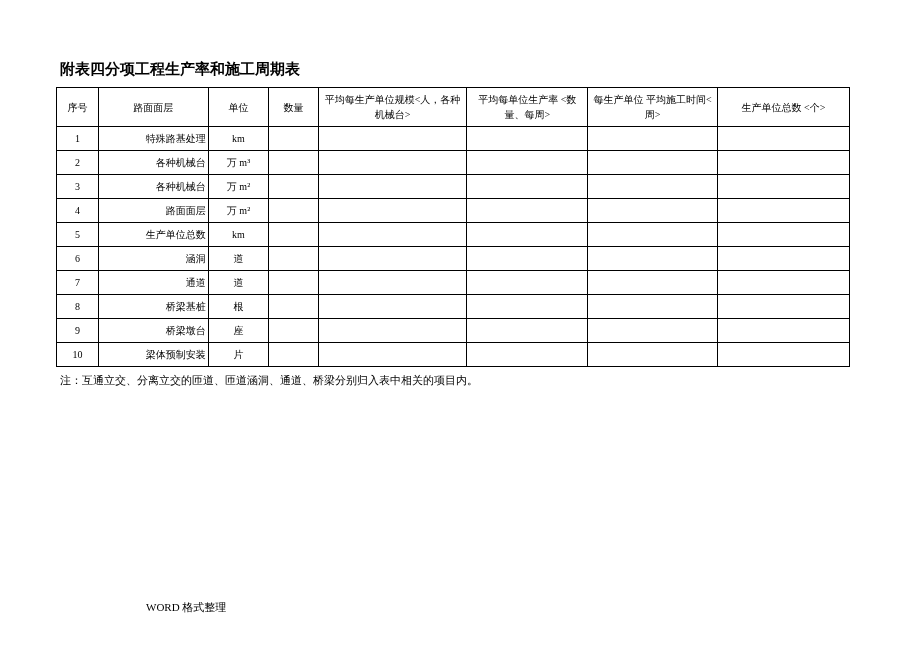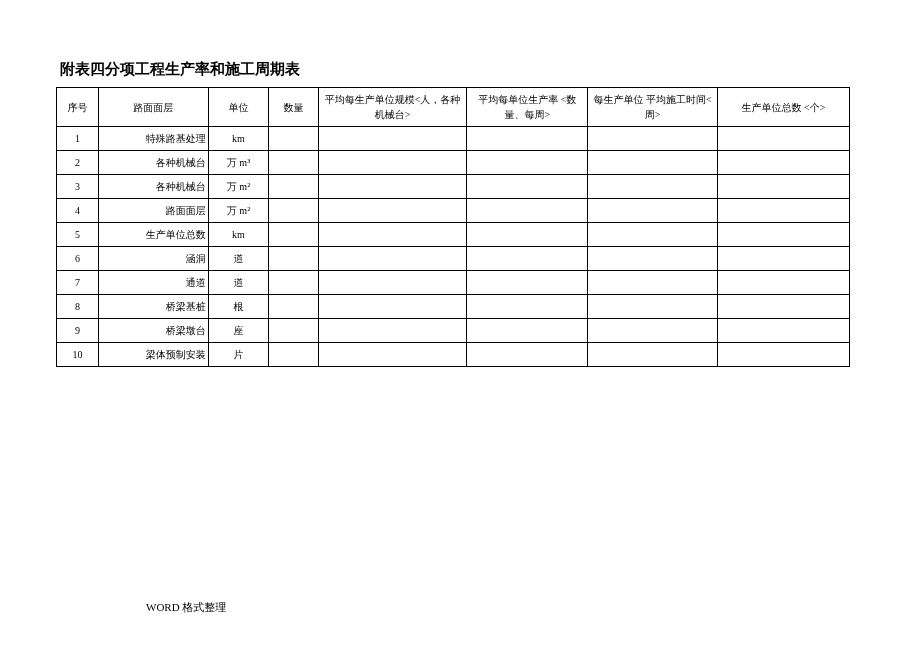--- a/index.html
+++ b/index.html
@@ -184,15 +184,16 @@
           <td class="align-left">梁体预制安装</td>
           <td>片</td>
           <td></td>
           <td></td>
           <td></td>
           <td></td>
           <td></td>
         </tr>
       </tbody>
   </table>
+  <div class="note">注：互通立交、分离立交的匝道、匝道涵洞、通道、桥梁分别归入表中相关的项目内。</div>
 </div>
 
 <div class="footer">WORD 格式整理</div>
 
 </body></html>

